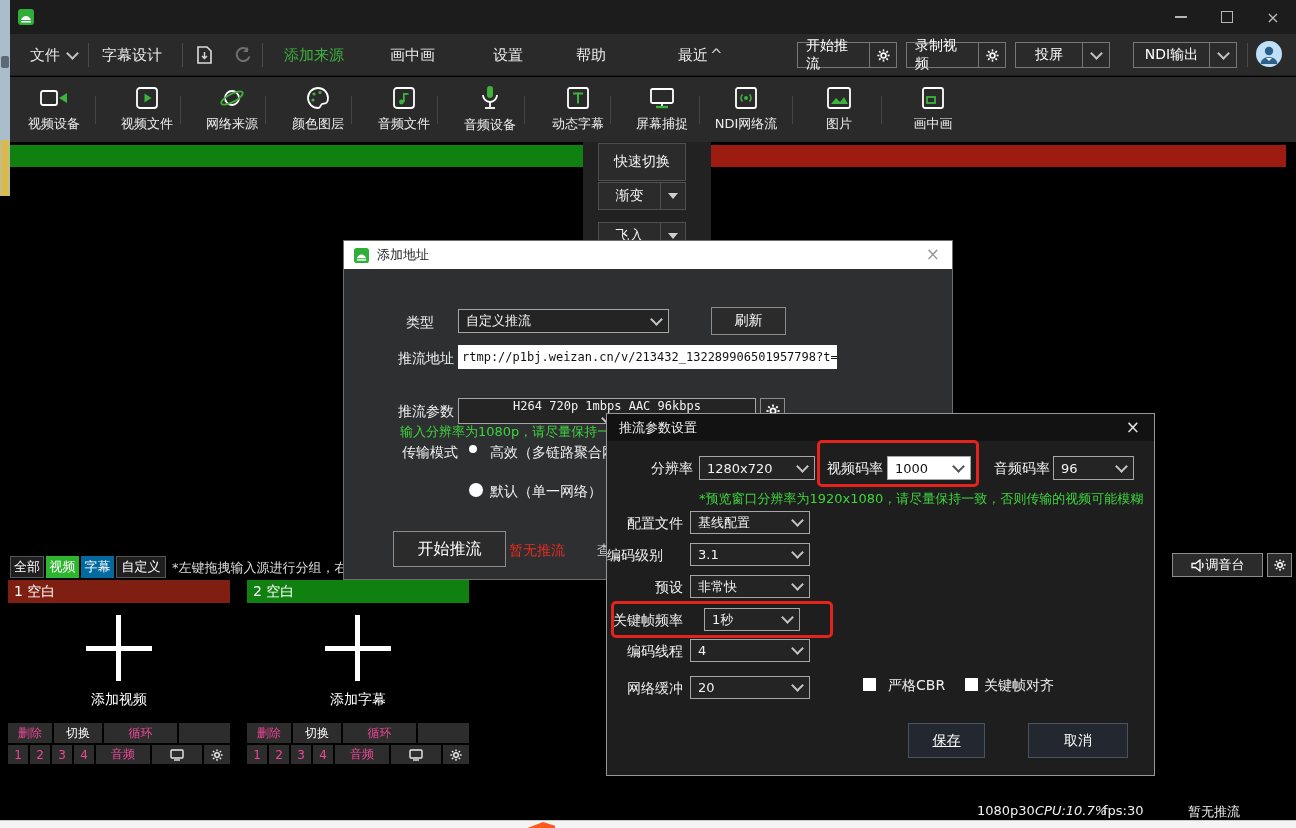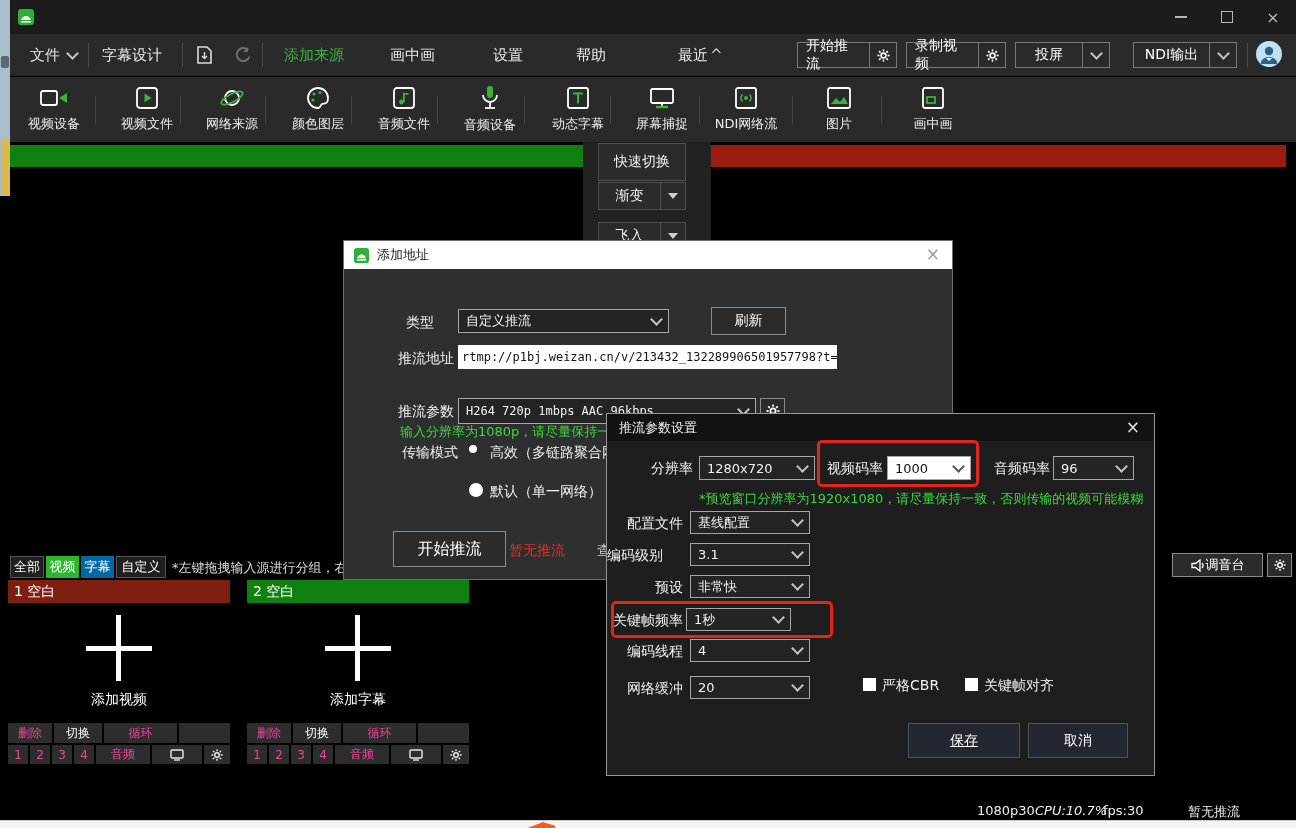--- a/index.html
+++ b/index.html
@@ -509,21 +509,21 @@
       <i class="chev"></i>
   </div>
   <div class="abs gbtn flexc t14" style="left:367px;top:66px;width:75px;height:28px;">
     <span>刷新</span>
   </div>
 
   <span class="abs dlabel" style="left:54px;top:109px;">推流地址</span>
   <div class="abs" style="left:114px;top:104px;width:379px;height:24px;background:#fff;color:#111;font-family:'DejaVu Sans Mono','Liberation Mono',monospace;font-size:12px;display:flex;align-items:center;padding:0 4px;white-space:nowrap;overflow:hidden;">rtmp://p1bj.weizan.cn/v/213432_132289906501957798?t=924a8</div>
 
   <span class="abs dlabel" style="left:54px;top:162px;">推流参数</span>
-  <div class="abs select" style="left:114px;top:157px;width:298px;height:26px;font-family:'DejaVu Sans Mono','Liberation Mono',monospace;font-size:12px;">
+  <div class="abs select" style="left:114px;top:157px;width:298px;height:26px;font-family:'DejaVu Sans Mono','Liberation Mono',monospace;font-size:12px;flex-direction:column;">
     <span>H264 720p 1mbps AAC 96kbps</span>
       <i class="chev"></i>
   </div>
   <div class="abs gbtn flexc" style="left:416px;top:157px;width:25px;height:26px;">
     <span>
         <svg width="14" height="14" viewBox="0 0 16 16">
           <circle cx="8" cy="8" r="3" fill="none" stroke="#fff" stroke-width="2"></circle>
           <g stroke="#fff" stroke-width="2">
             <line x1="8" y1="0.5" x2="8" y2="3"></line>
             <line x1="8" y1="13" x2="8" y2="15.5"></line>
@@ -590,42 +590,42 @@
       <i class="chev"></i>
   </div>
 
   <span class="abs dlabel" style="left:0;top:165px;width:76px;text-align:right;">预设</span>
   <div class="abs select" style="left:83px;top:161px;width:120px;height:23px;">
     <span>非常快</span>
       <i class="chev"></i>
   </div>
 
   <span class="abs dlabel" style="left:0;top:198px;width:76px;text-align:right;">关键帧频率</span>
-  <div class="abs select" style="left:79px;top:194px;width:105px;height:23px;">
+  <div class="abs select" style="left:97px;top:194px;width:96px;height:23px;">
     <span>1秒</span>
       <i class="chev"></i>
   </div>
   <div class="abs redbox" style="left:4px;top:187px;width:222px;height:37px;"></div>
 
   <span class="abs dlabel" style="left:0;top:229px;width:76px;text-align:right;">编码线程</span>
   <div class="abs select" style="left:83px;top:225px;width:120px;height:23px;">
     <span>4</span>
       <i class="chev"></i>
   </div>
 
   <span class="abs dlabel" style="left:0;top:266px;width:76px;text-align:right;">网络缓冲</span>
   <div class="abs select" style="left:83px;top:262px;width:120px;height:23px;">
     <span>20</span>
       <i class="chev"></i>
   </div>
 
   <span class="abs cb" style="left:256px;top:264px;"></span>
-  <span class="abs dlabel" style="left:275px;top:263px;">严格CBR</span>
+  <span class="abs dlabel" style="left:281px;top:263px;">严格CBR</span>
   <span class="abs cb" style="left:358px;top:264px;"></span>
   <span class="abs dlabel" style="left:377px;top:263px;">关键帧对齐</span>
 
-  <div class="abs flexc t14" style="left:301px;top:309px;width:112px;height:35px;background:#232830;border:1px solid #49535e;color:#fff;text-decoration:underline;">
+  <div class="abs flexc t14" style="left:301px;top:309px;width:77px;height:35px;background:#232830;border:1px solid #49535e;color:#fff;text-decoration:underline;">
     <span>保存</span>
   </div>
   <div class="abs flexc t14" style="left:421px;top:309px;width:100px;height:35px;background:#232830;border:1px solid #49535e;color:#fff;">
     <span>取消</span>
   </div>
 </div>
 
 </body></html>

